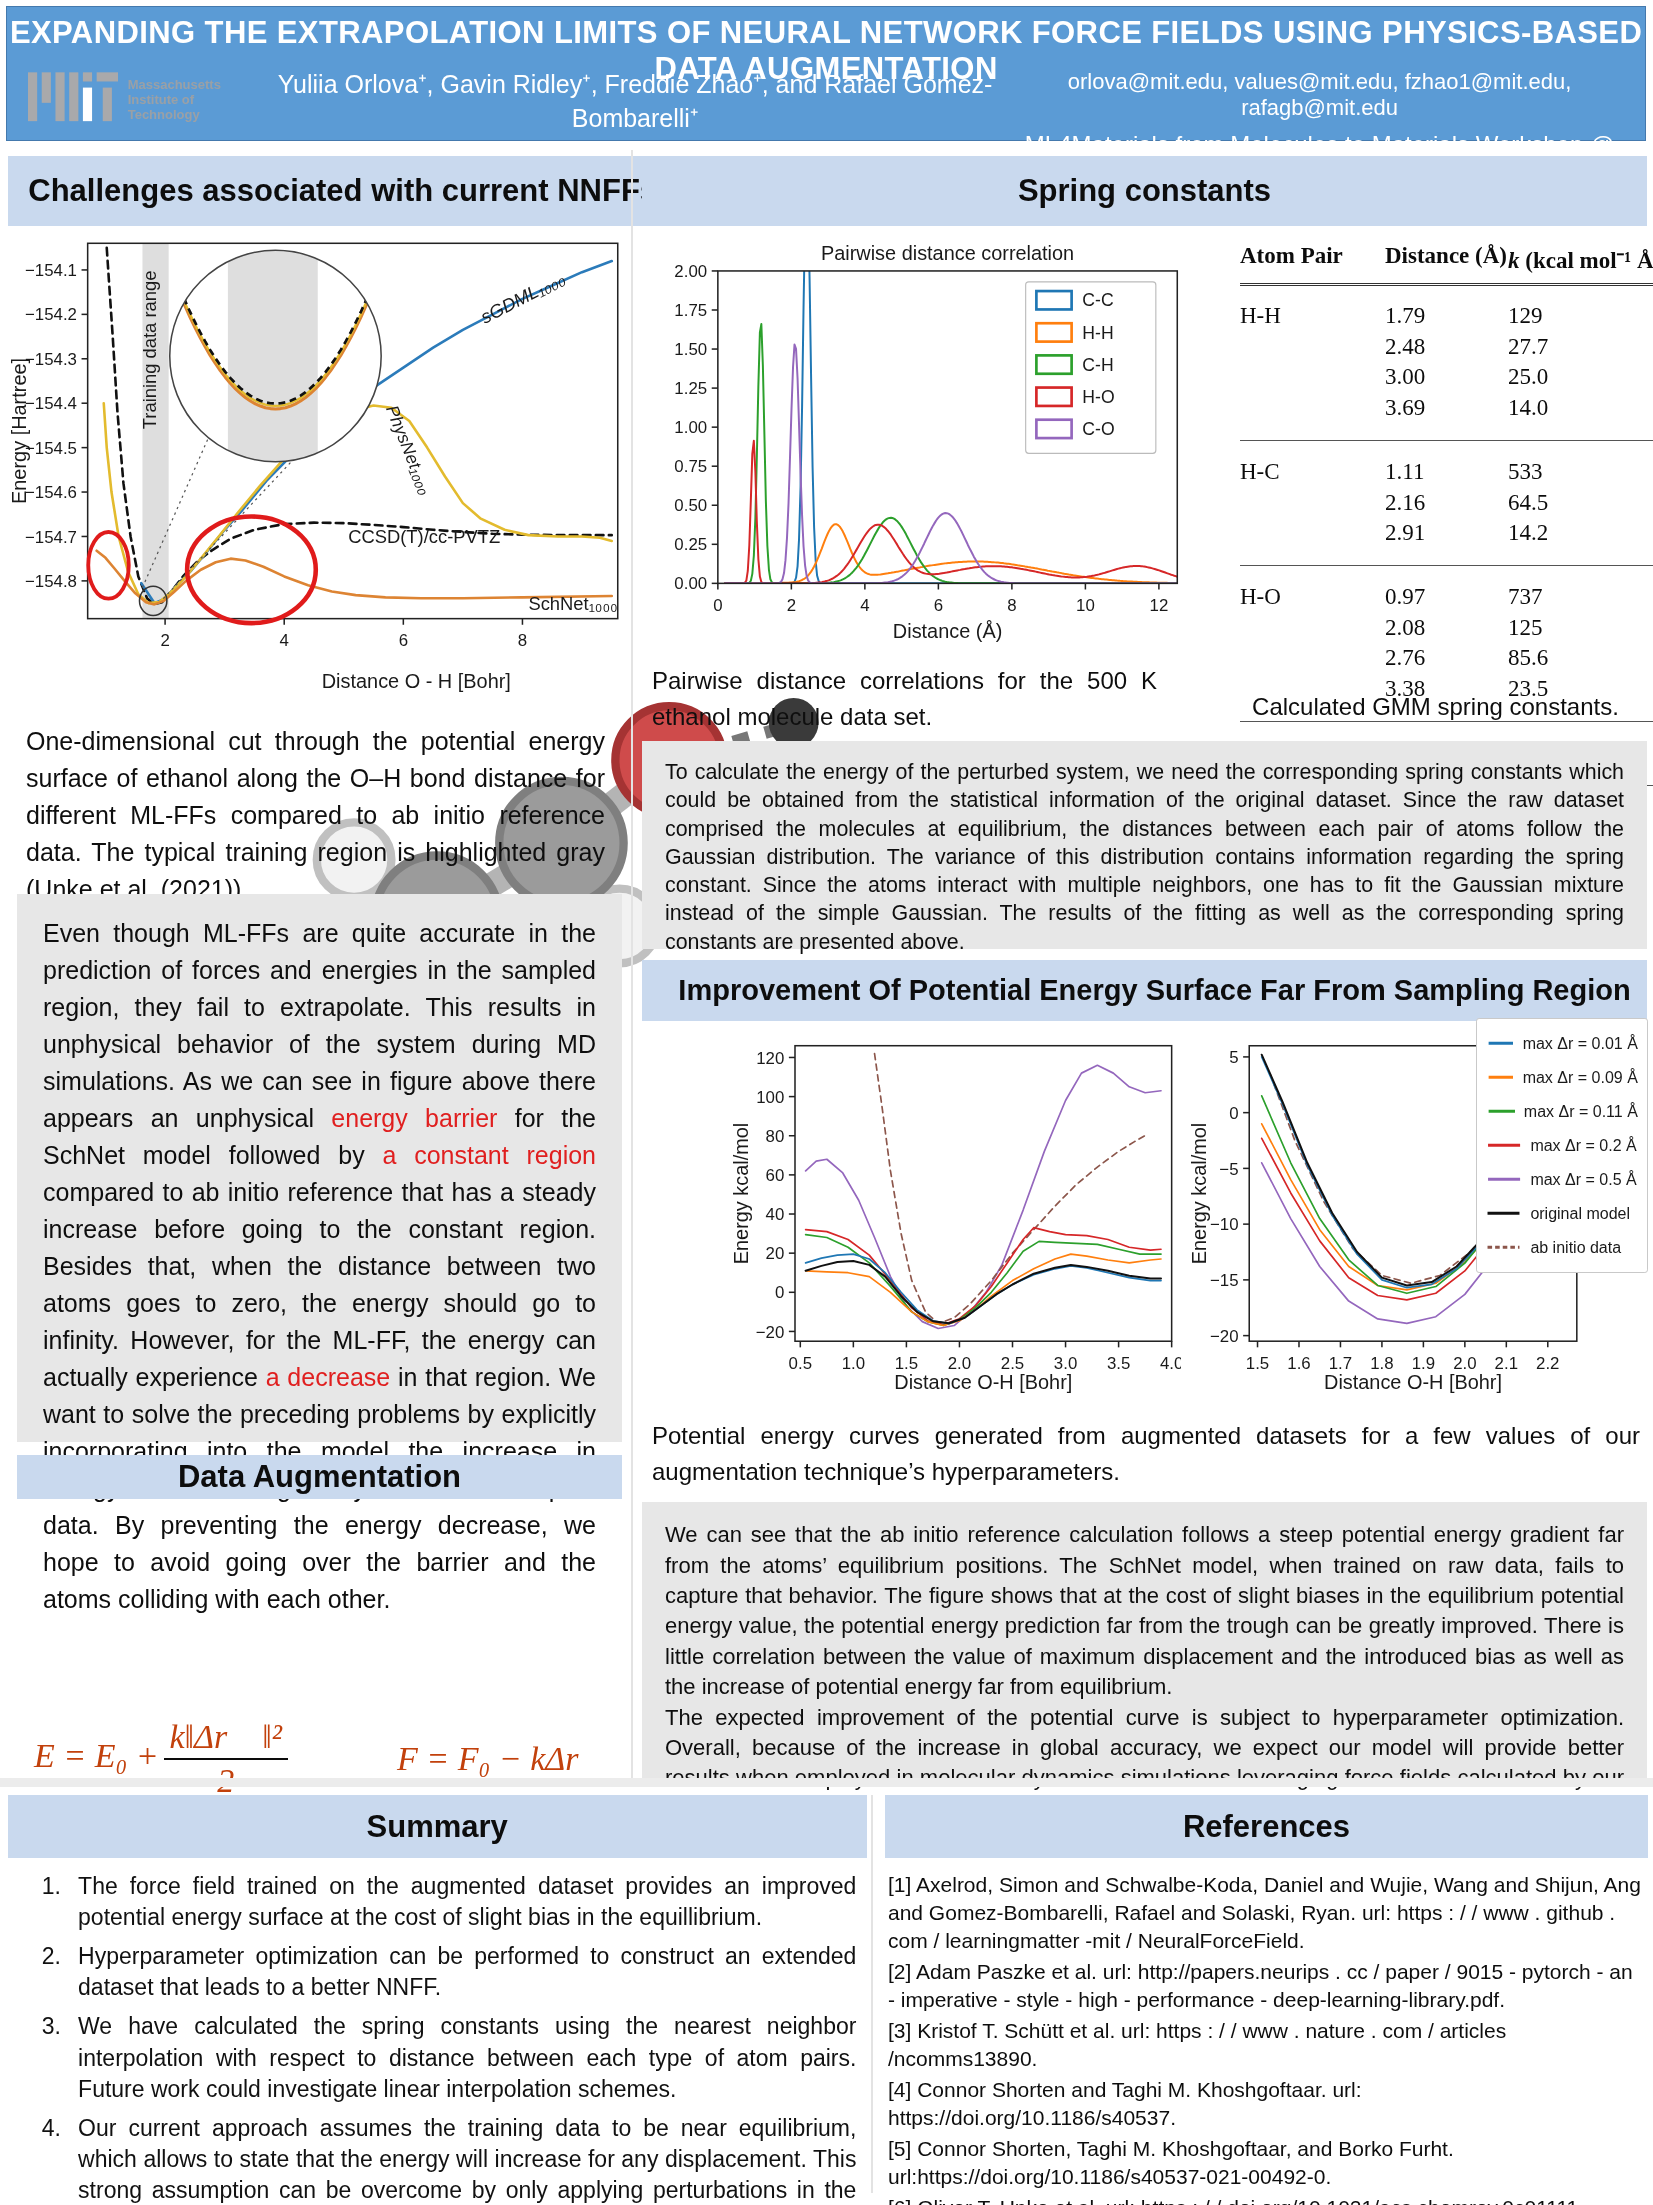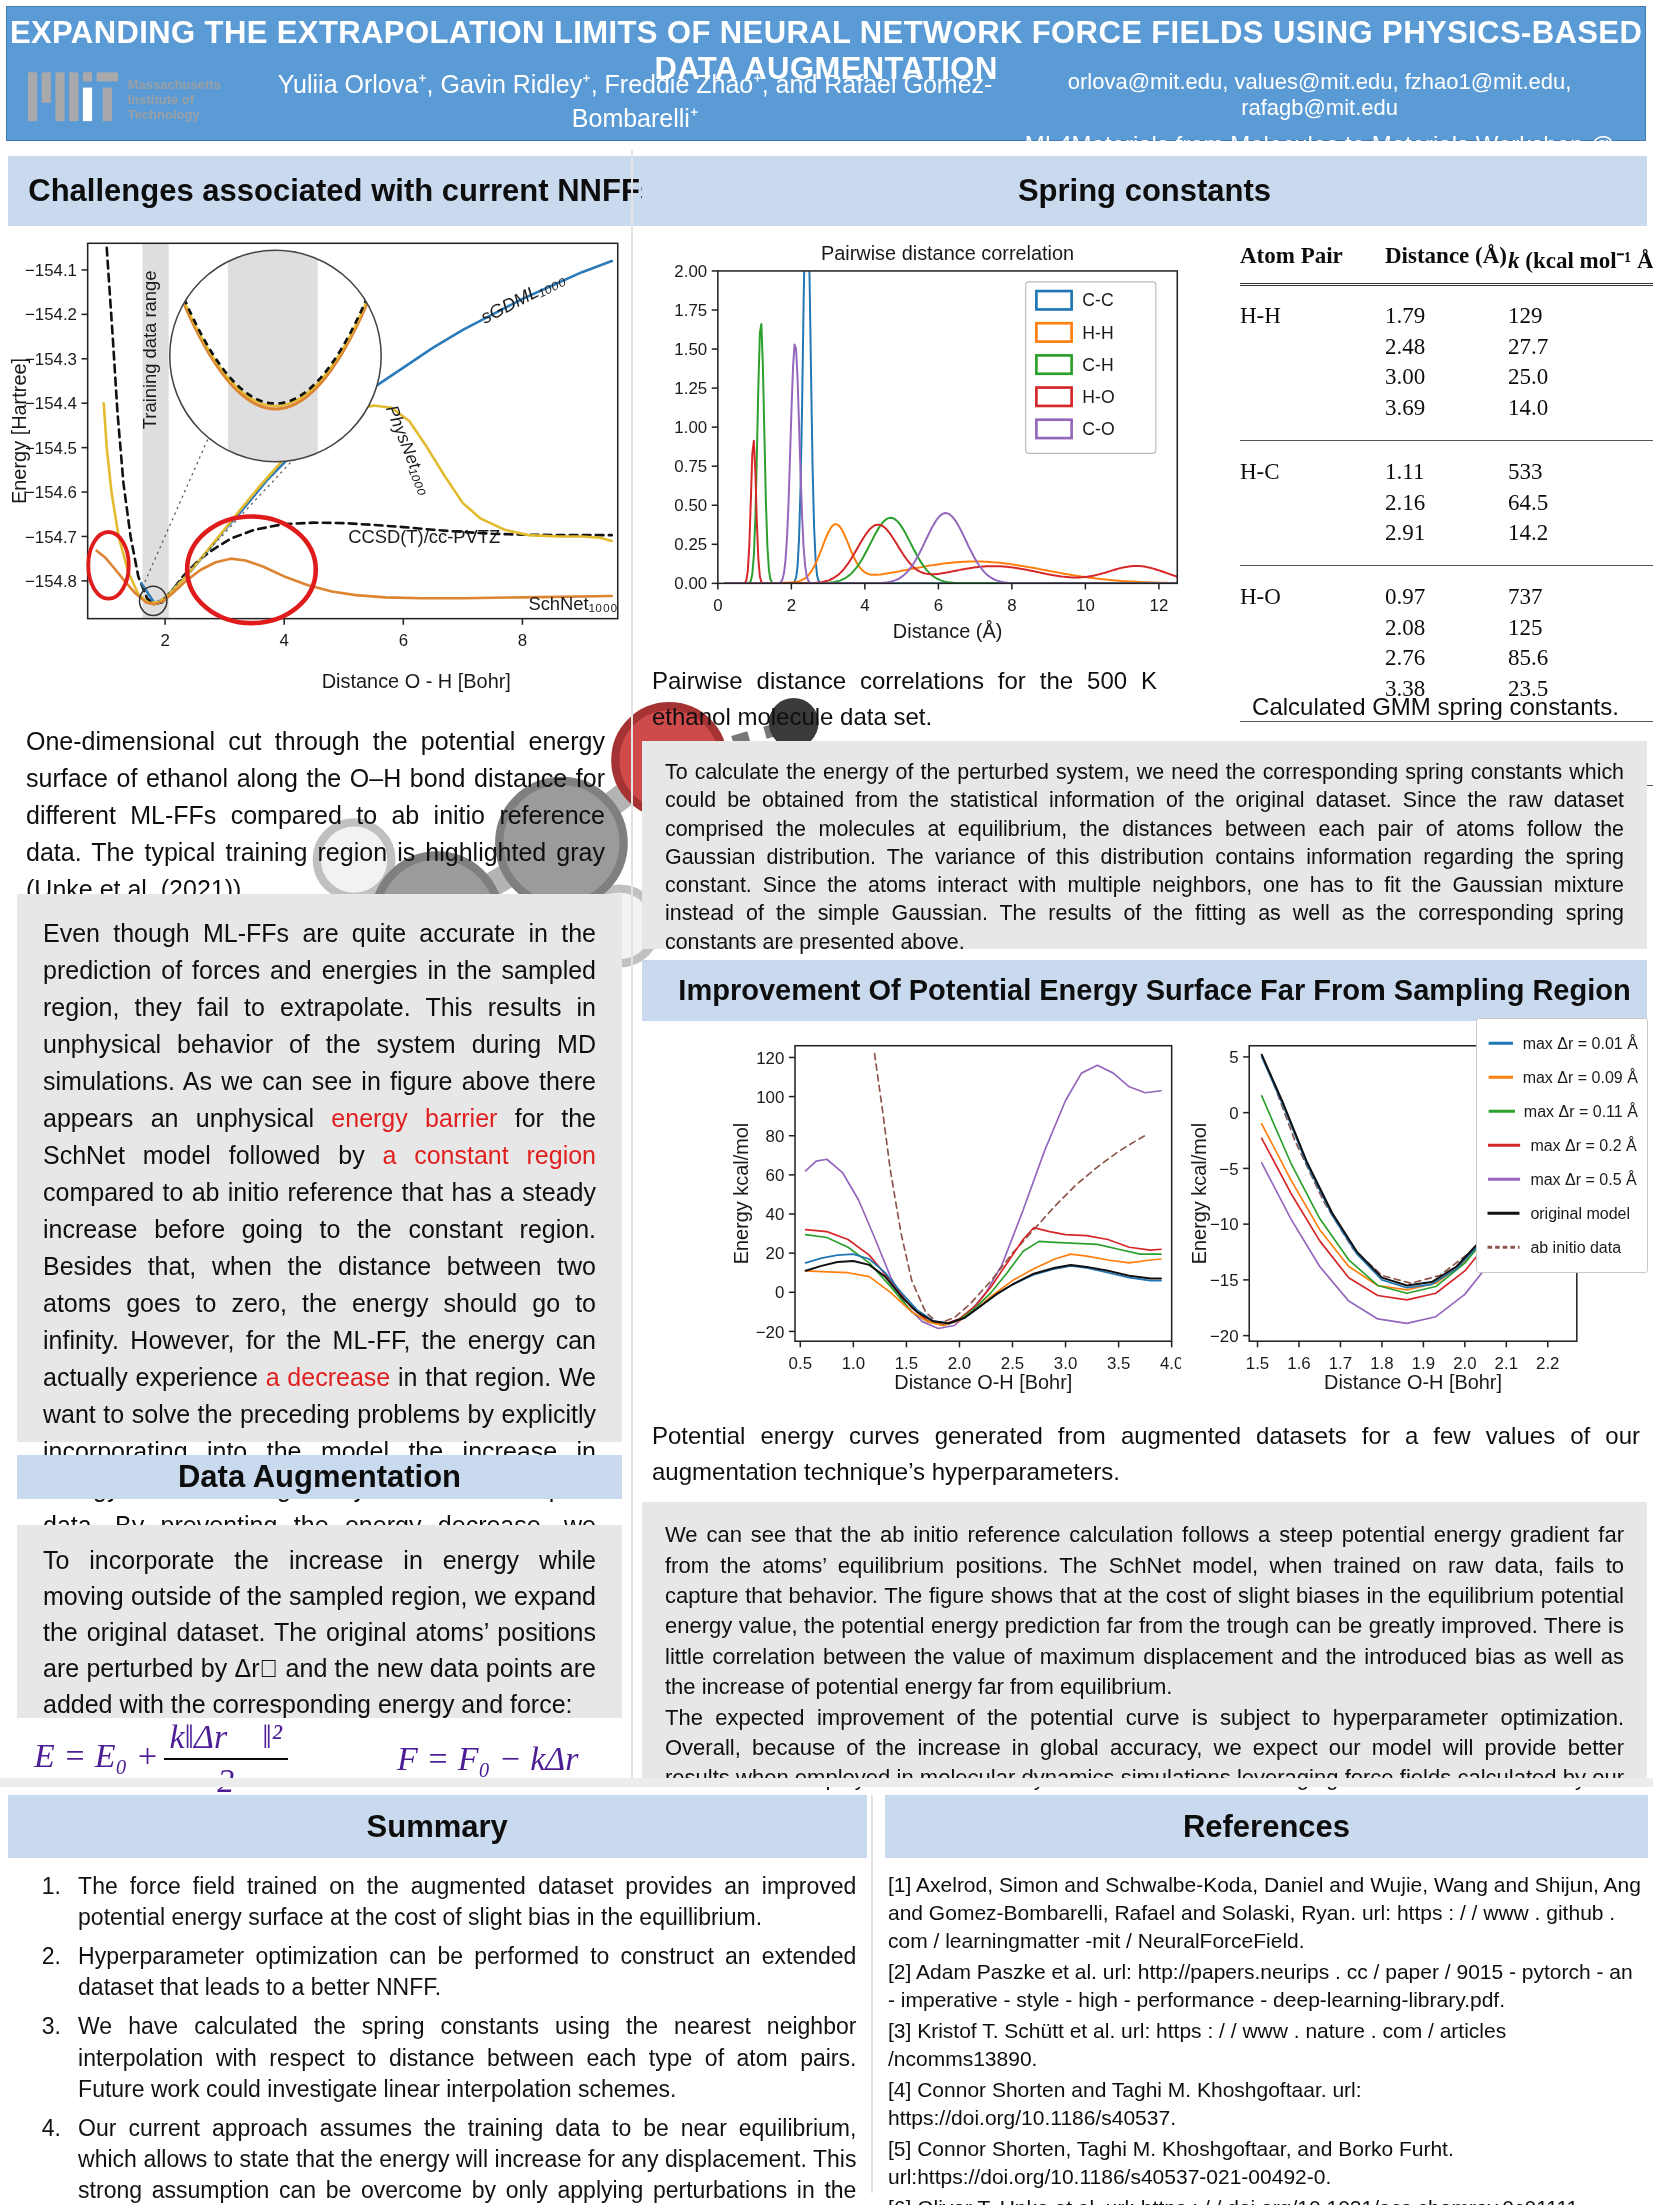--- a/index.html
+++ b/index.html
@@ -34,21 +34,21 @@
   .divider-v{position:absolute;width:2.3px;background:#e3e3e3;}
   .divider-h{position:absolute;background:#ececec;}
 
   
   .fig{position:absolute;}
   .fig svg{display:block;width:100%;height:100%;}
   svg text{font-family:"Liberation Sans",sans-serif;fill:#1a1a1a;}
 
   
   .equations{position:absolute;display:flex;justify-content:center;align-items:center;gap:115px;
-             font-family:"Liberation Serif",serif;font-style:italic;font-size:34px;color:#4c1d95;}
+             font-family:"Liberation Serif",serif;font-style:italic;font-size:34px;color:#c2410c;}
   .frac{display:inline-flex;flex-direction:column;align-items:center;vertical-align:middle;
         margin-left:10.7px;line-height:1.05;}
   .frac .bar{height:2.3px;background:#0c0c0c;width:110%;margin:3.1px 0;}
 
   
   .sc-table{position:absolute;font-family:"Liberation Serif",serif;font-size:23px;color:#0c0c0c;}
   .sc-row{display:grid;grid-template-columns:145px 123px 149px;column-gap:0;}
   .sc-head{font-weight:bold;border-bottom:3.1px double #333;padding-bottom:7.7px;}
   .sc-head .c{white-space:nowrap;}
   .sc-group{border-bottom:1.5px solid #555;padding:15.3px 0 17px 0;}
@@ -194,21 +194,20 @@
   </div>
 
   <div class="caption" style="left:26px;top:723px;width:579px;">One-dimensional cut through the potential energy surface of ethanol along the O–H bond distance for different ML-FFs compared to ab initio reference data. The typical training region is highlighted gray (Unke et al. (2021)).</div>
 
   <div class="graybox" style="left:17px;top:894px;width:605px;height:548px;padding:21.4px 26px;font-size:25px;line-height:1.48;"><span>Even though ML-FFs are quite accurate in the prediction of forces and energies in the sampled region, they fail to extrapolate. This results in unphysical behavior of the system during MD simulations. As we can see in figure above there appears an unphysical </span><span class="red">energy barrier</span><span> for the SchNet model followed by </span><span class="red">a constant region</span><span> compared to ab initio reference that has a steady increase before going to the constant region. Besides that, when the distance between two atoms goes to zero, the energy should go to infinity. However, for the ML-FF, the energy can actually experience </span><span class="red">a decrease</span><span> in that region. We want to solve the preceding problems by explicitly incorporating into the model the increase in energy while moving away from the sampled data. By preventing the energy decrease, we hope to avoid going over the barrier and the atoms colliding with each other.</span></div>
 
   <div class="sec-hdr" style="left:17px;top:1455px;width:605px;height:44px;">
     <span>Data Augmentation</span>
   </div>
 
-  <div class="graybox" style="left:17px;top:1525px;width:605px;height:193px;padding:17px 26px;font-size:25px;line-height:1.44;">To incorporate the increase in energy while moving outside of the sampled region, we expand the original dataset. The original atoms’ positions are perturbed by Δr⃗ and the new data points are added with the corresponding energy and force:</div>
 
   <div class="equations" style="left:17px;top:1724px;width:605px;height:70px;">
     <div class="eq">
       <span>E = E₀ +</span><span class="frac">
           <span>k‖Δr⃗ ‖²</span>
           <span class="bar"></span>
           <span>2</span>
         </span>
     </div>
     <div class="eq">F = F₀ − kΔr⃗</div>

